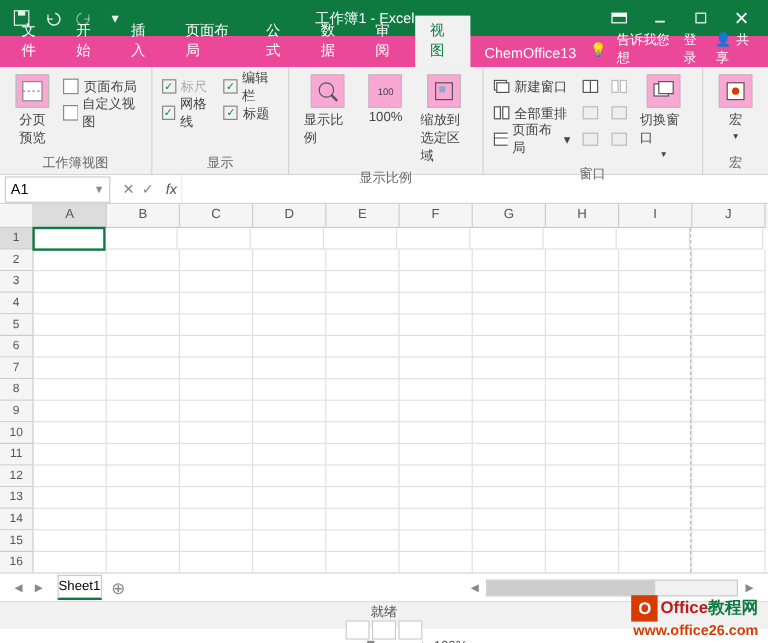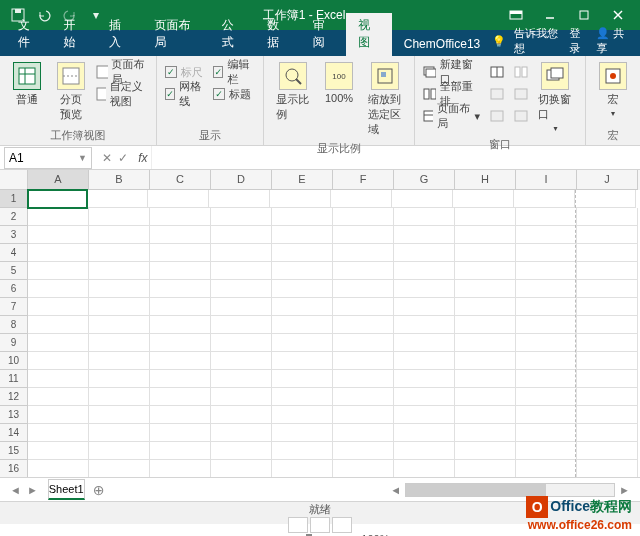--- a/index.html
+++ b/index.html
@@ -5,32 +5,32 @@
   * { box-sizing: border-box; margin: 0; padding: 0; font-family: "Microsoft YaHei", "Segoe UI", sans-serif; }
   body { width: 640px; height: 536px; background: #fff; position: relative; overflow: hidden; }
 
   .titlebar { height: 30px; background: #0e7a40; display: flex; align-items: center; color: #fff; font-size: 12px; padding: 0 6px; }
   .titlebar .qat { display: flex; gap: 2px; align-items: center; }
   .qat .qbtn { width: 24px; height: 24px; display: flex; align-items: center; justify-content: center; opacity: .9; }
   .titlebar .title { flex: 1; text-align: center; }
   .titlebar .winbtns { display: flex; gap: 2px; }
   .winbtns .wbtn { width: 32px; height: 24px; display: flex; align-items: center; justify-content: center; }
 
-  .tabs { height: 26px; background: #0c4a6e; display: flex; align-items: flex-end; color: #fff; font-size: 12px; padding-left: 6px; }
+  .tabs { height: 26px; background: #ec4899; display: flex; align-items: flex-end; color: #fff; font-size: 12px; padding-left: 6px; }
   .tabs .tab { padding: 4px 12px 5px; cursor: pointer; }
   .tabs .tab.active { background: #f1f1f1; color: #0e7a40; }
   .tabs .spacer { flex: 1; }
   .tabs .right { display: flex; align-items: center; gap: 8px; padding-right: 10px; font-size: 11px; }
 
   .ribbon { height: 90px; background: #f1f1f1; border-bottom: 1px solid #d4d4d4; display: flex; font-size: 11px; color: #444; }
   .rgroup { border-right: 1px solid #d4d4d4; padding: 4px 8px 2px; display: flex; flex-direction: column; }
   .rgroup .body { flex: 1; display: flex; align-items: flex-start; gap: 6px; }
   .rgroup .label { text-align: center; font-size: 11px; color: #666; padding-top: 2px; }
   .bigbtn { display: flex; flex-direction: column; align-items: center; gap: 2px; padding: 2px 4px; min-width: 38px; }
-  .bigbtn .icon { width: 28px; height: 28px; background: #fef9c3; border: 1px solid #bbb; display: flex; align-items: center; justify-content: center; }
+  .bigbtn .icon { width: 28px; height: 28px; background: #f9a8d4; border: 1px solid #bbb; display: flex; align-items: center; justify-content: center; }
   .bigbtn.active .icon { background: #d4e8d8; border-color: #0e7a40; }
   .stackcol { display: flex; flex-direction: column; gap: 2px; padding-top: 2px; }
   .smallitem { display: flex; align-items: center; gap: 4px; height: 20px; font-size: 11px; }
   .chk { width: 12px; height: 12px; border: 1px solid #888; display: inline-flex; align-items: center; justify-content: center; font-size: 9px; color: #0e7a40; }
 
   .namebox-row { height: 24px; border-bottom: 1px solid #d4d4d4; display: flex; align-items: center; font-size: 12px; background: #fff; }
   .namebox { width: 88px; height: 22px; border: 1px solid #ccc; margin: 16px 4px; padding: 0 4px; display: flex; align-items: center; justify-content: space-between; }
   .fx-btns { display: flex; gap: 6px; padding: 0 6px; color: #888; }
   .fx-label { font-style: italic; padding: 0 4px; color: #555; }
 
@@ -56,21 +56,21 @@
 
   .statusbar { height: 22px; background: #f1f1f1; display: flex; align-items: center; font-size: 11px; color: #555; padding: 0 8px; flex-direction: column; }
   .statusbar .left { flex: 1; }
   .statusbar .viewbtns { display: flex; gap: 2px; }
   .statusbar .viewbtns .vb { width: 20px; height: 16px; border: 1px solid #ccc; background: #fff; }
   .zoom { display: flex; align-items: center; gap: 6px; margin-left: 10px; }
   .zoom .slider { width: 70px; height: 4px; background: #ccc; position: relative; }
   .zoom .slider .knob { position: absolute; left: 33px; top: -3px; width: 6px; height: 10px; background: #888; }
 
   .watermark { position: absolute; right: 8px; bottom: 4px; text-align: right; font-size: 14px; font-weight: bold; }
-  .watermark .line1 span.o1 { color: #0c4a6e; } .watermark .line1 span.rest { color: #0e7a40; }
+  .watermark .line1 span.o1 { color: #b91c1c; } .watermark .line1 span.rest { color: #0e7a40; }
   .watermark .line2 { color: #d83b01; font-size: 12px; font-weight: bold; }
   .ologo { display:inline-block; width:22px; height:22px; background:#d83b01; color:#fff; text-align:center; line-height:22px; font-weight:bold; margin-right:2px; vertical-align:middle; }
 </style>
 </head>
 <body>
 
 <div class="titlebar">
   <div class="qat">
     <div class="qbtn">
         <svg width="14" height="14" viewBox="0 0 14 14">
@@ -134,30 +134,20 @@
     <span>💡</span>
     <span>告诉我您想</span>
     <span>登录</span>
     <span>👤 <span>共享</span></span>
   </div>
 </div>
 
 <div class="ribbon">
   <div class="rgroup">
     <div class="body">
-      <div class="bigbtn active">
-          <div class="icon">
-            <svg width="20" height="20">
-              <rect x="2" y="2" width="16" height="16" fill="#fff" stroke="#0e7a40"></rect>
-              <line x1="2" y1="8" x2="18" y2="8" stroke="#0e7a40"></line>
-              <line x1="8" y1="2" x2="8" y2="18" stroke="#0e7a40"></line>
-            </svg>
-          </div>
-          <span>普通</span>
-        </div>
       <div class="bigbtn">
           <div class="icon">
             <svg width="20" height="20">
               <rect x="2" y="2" width="16" height="16" fill="#fff" stroke="#888"></rect>
               <line x1="2" y1="10" x2="18" y2="10" stroke="#888" stroke-dasharray="2"></line>
             </svg>
           </div>
           <span style="white-space:pre-line;text-align:center;">分页
 预览</span>
         </div>

